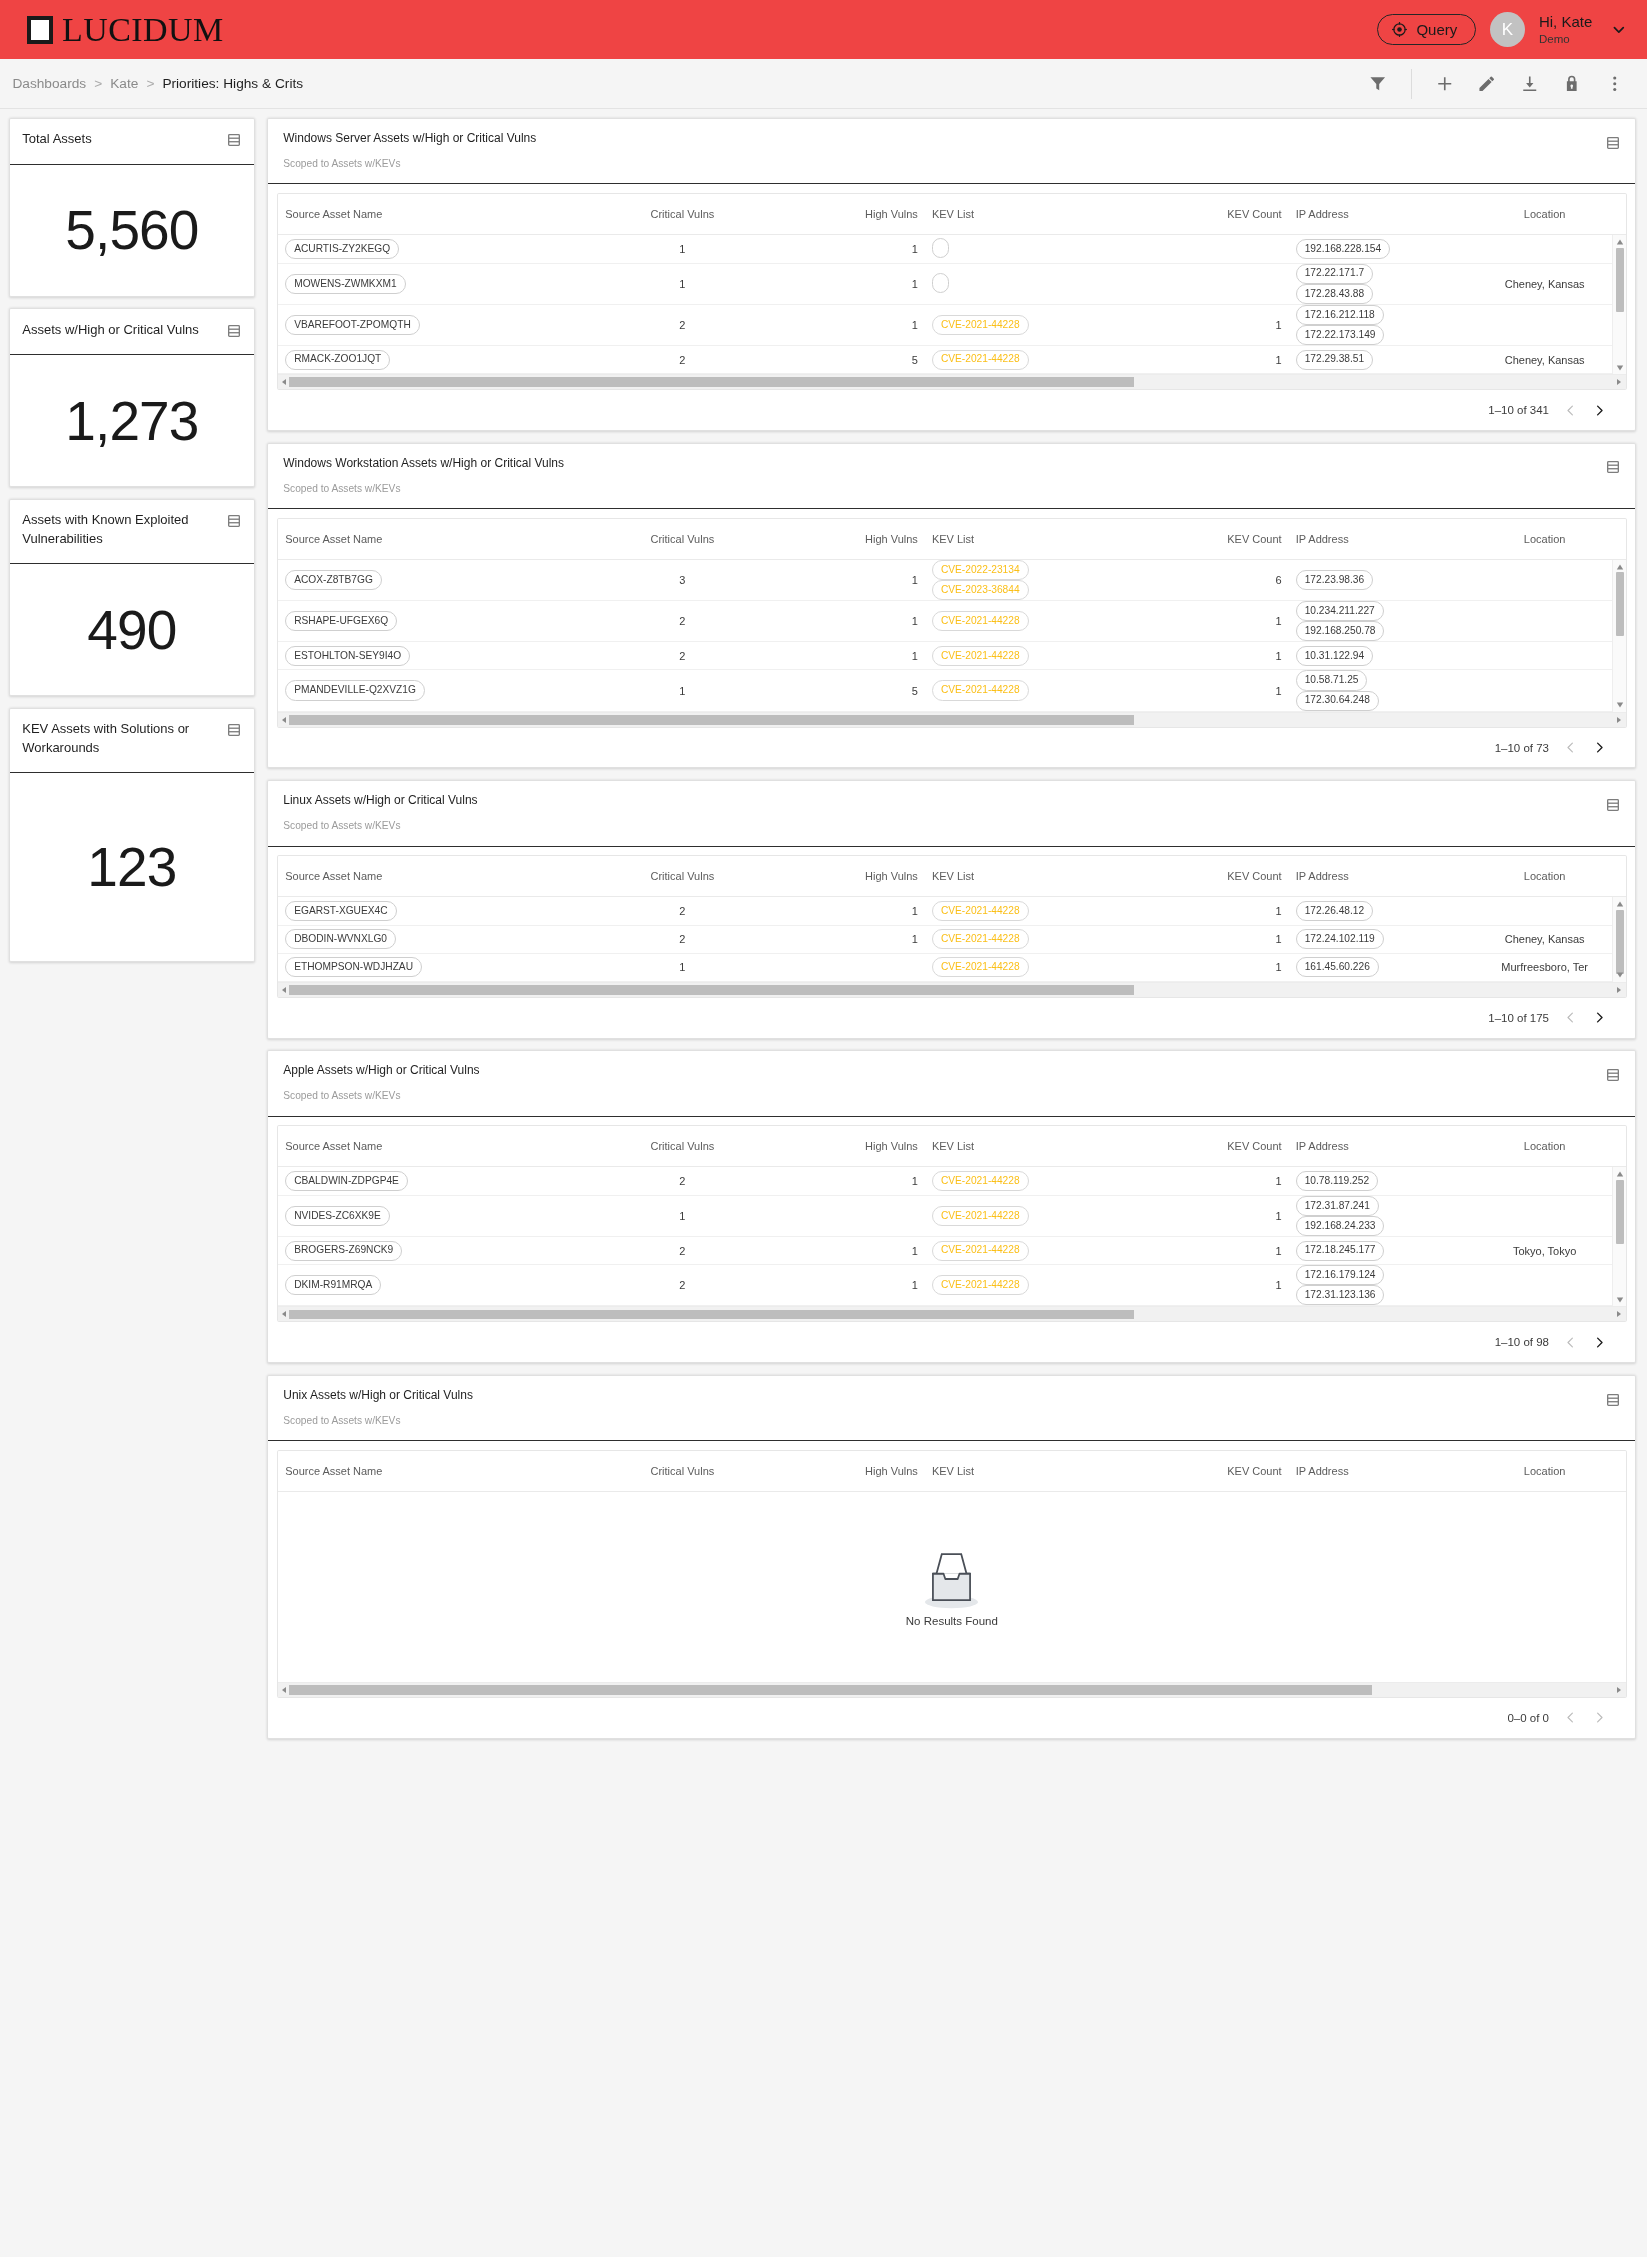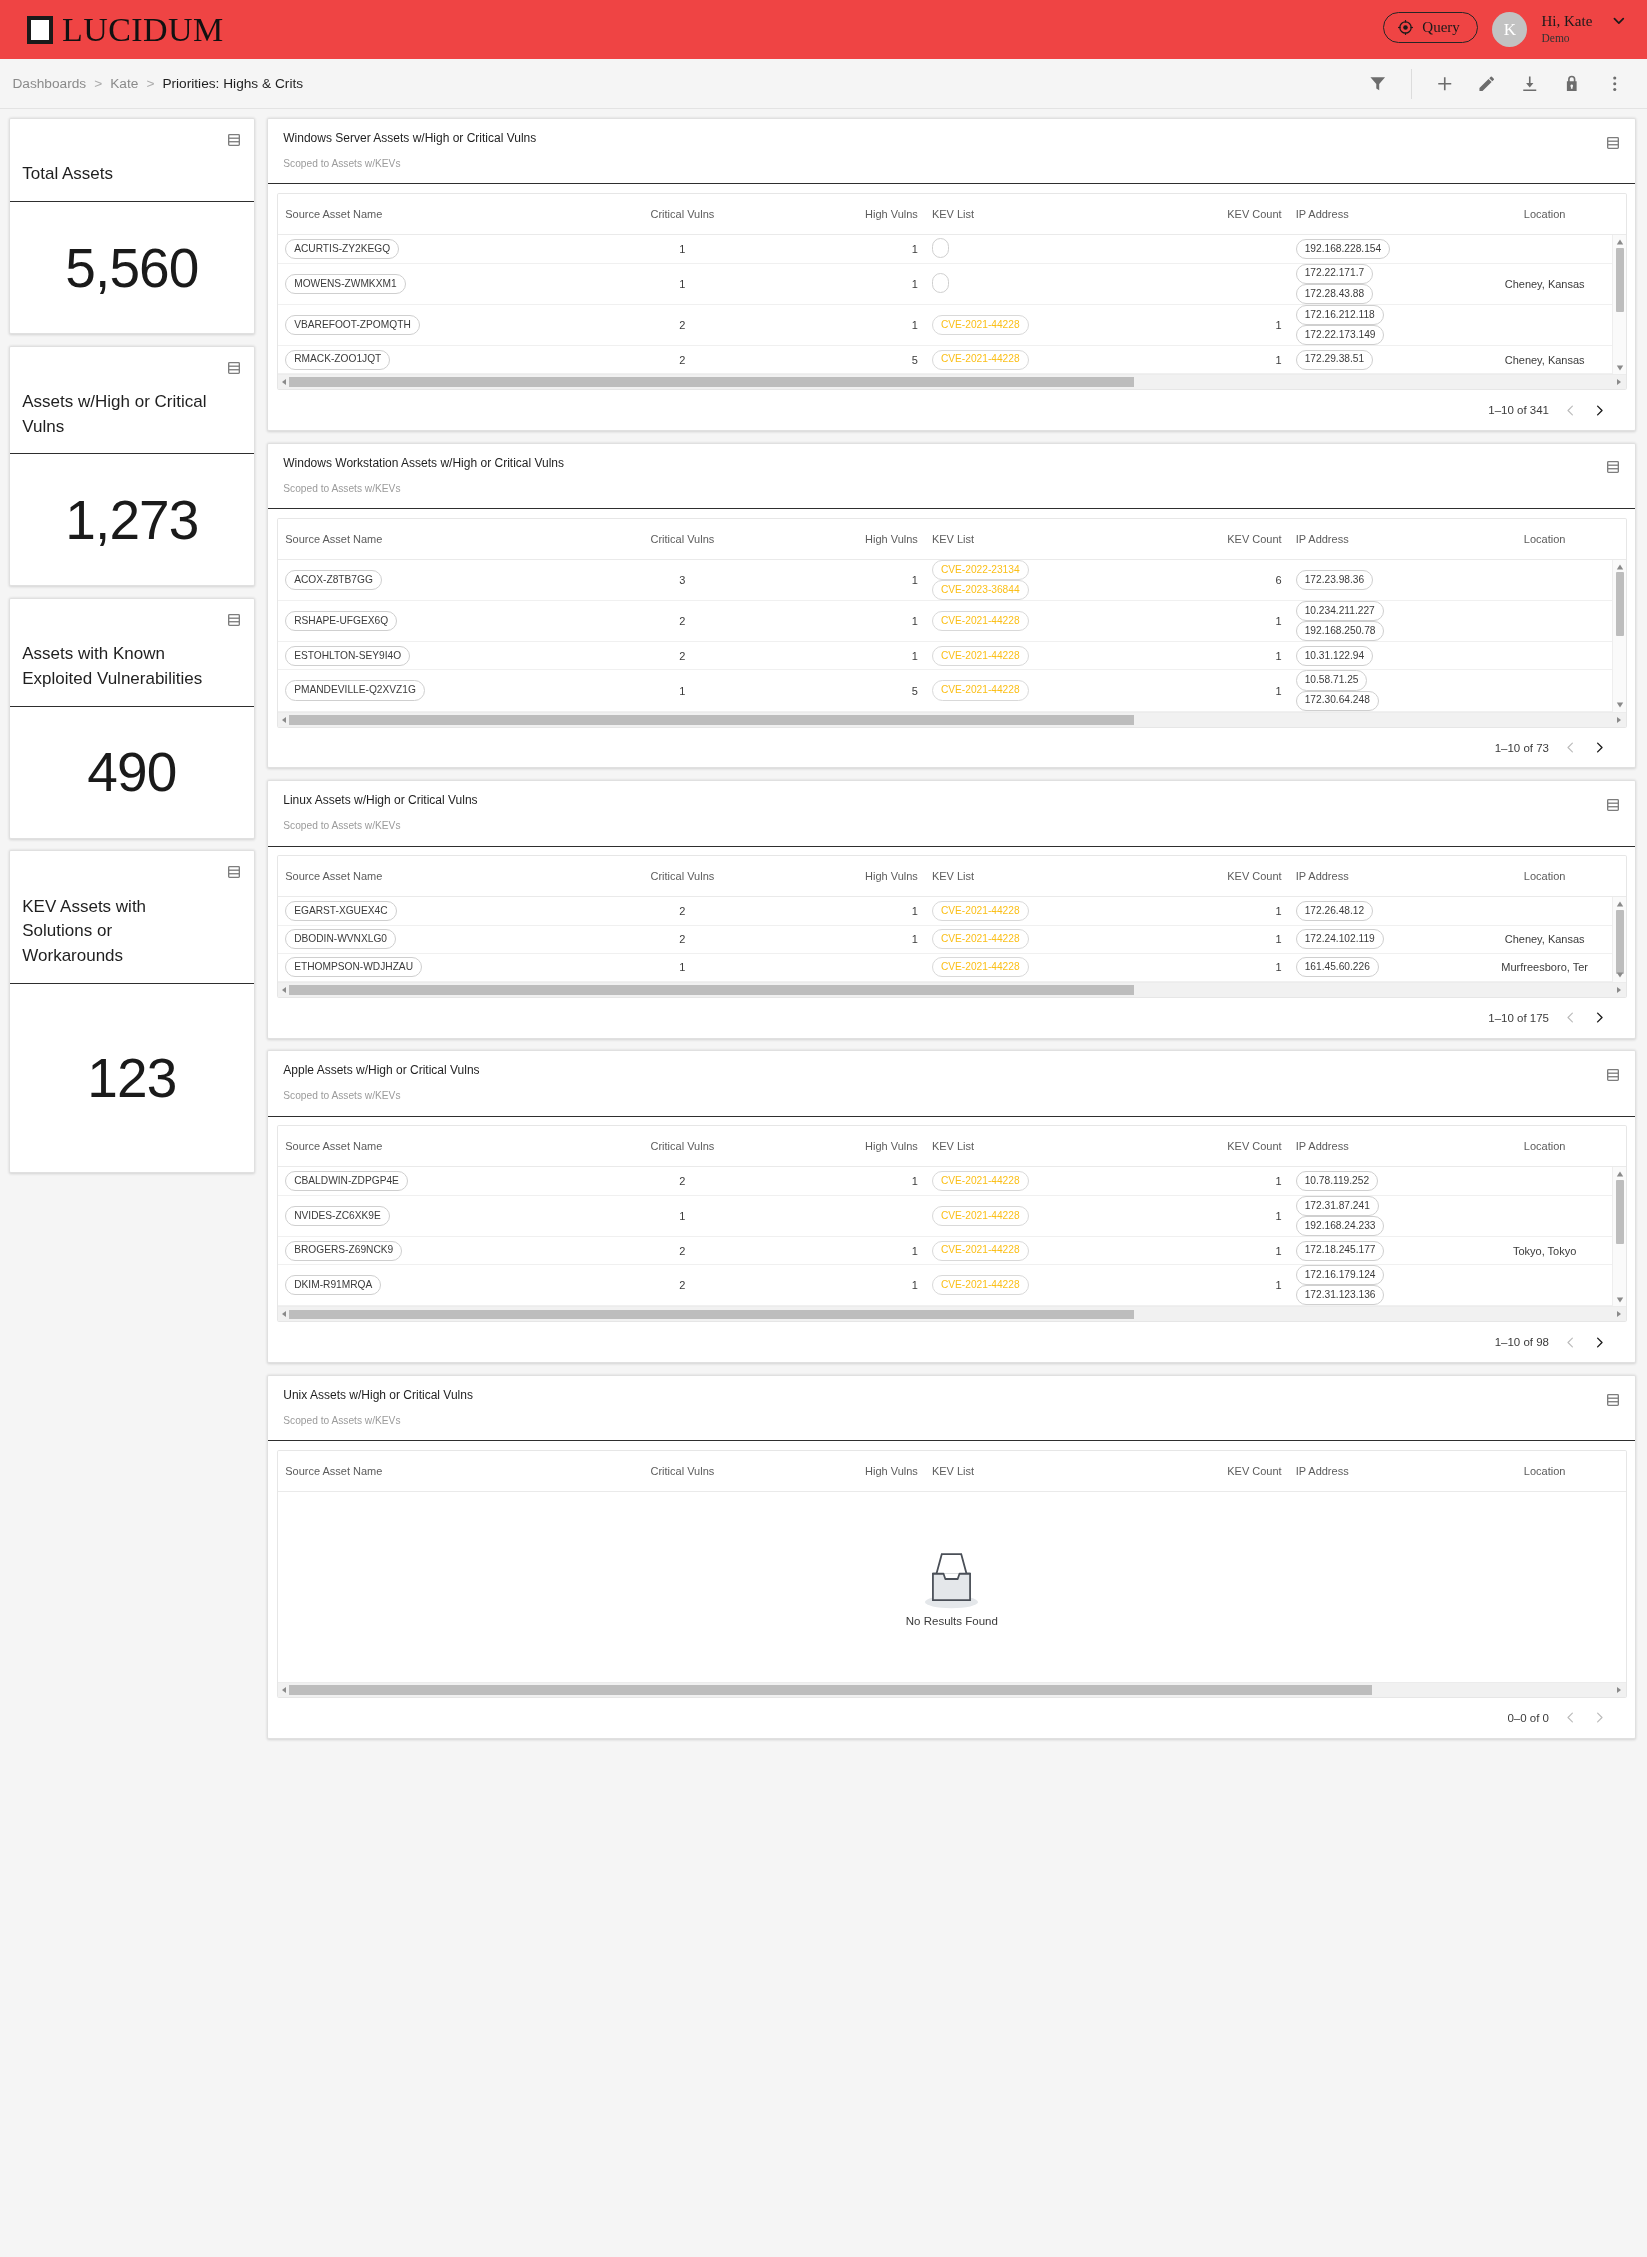--- a/index.html
+++ b/index.html
@@ -17,21 +17,21 @@
     padding: 0 19.5px 0 26.6px; position: relative;
   }
   .logo-wrap { display: flex; align-items: center; gap: 8.9px; }
   .logo-square {
     width: 26.6px; height: 28px; border: 4.4px solid #1a1a1a; background: #fff;
   }
   .logo-text {
     font-family: "Liberation Serif", serif;
     font-size: 34px; letter-spacing: 0.4px; color: #111; font-weight: 400;
   }
-  .topbar-right { display: flex; align-items: flex-start; gap: 14px; font-family: Liberation Serif, serif; }
+  .topbar-right { display: flex; align-items: center; gap: 14px; }
   .query-btn {
     display: flex; align-items: center; gap: 8px;
     border: 1.4px solid #262626; border-radius: 19.5px;
     padding: 6.2px 17.7px 6.2px 13.3px; background: transparent;
     font-size: 15px; color: #1a1a1a; cursor: pointer;
   }
   .crosshair { width: 17px; height: 17px; display: block; }
   .avatar {
     width: 35px; height: 35px; border-radius: 50%;
     background: #c2c2c2; color: #fff; font-size: 17px;
@@ -67,21 +67,21 @@
     box-shadow: 0 0.9px 2.7px rgba(0,0,0,.14);
     margin-bottom: 11.5px;
   }
 
   
   .kpi-head {
     display: flex; align-items: flex-start; justify-content: space-between;
     padding: 11.5px 12.4px 0 12.4px; min-height: 46px;
     border-bottom: 0.9px solid #2e2e2e;
   }
-  .kpi-title { font-size: 17px; color: #1f1f1f; line-height: 1.45; padding-bottom: 14px; max-width: 191px; margin-top: 32px;}
+  .kpi-title { font-size: 13px; color: #1f1f1f; line-height: 1.45; padding-bottom: 14px; max-width: 191px;}
   .kpi-body { display: flex; align-items: center; justify-content: center; }
   .kpi-value { font-size: 55px; font-weight: 400; color: #1a1a1a; letter-spacing: -0.9px; }
   .h-total .kpi-body { height: 131px; }
   .h-hc .kpi-body { height: 131px; }
   .h-kev .kpi-body { height: 131px; }
   .h-sol .kpi-body { height: 188px; }
 
   .table-ico { width: 16px; height: 16px; flex: 0 0 16px; margin-top: 1.8px; }
 
   

